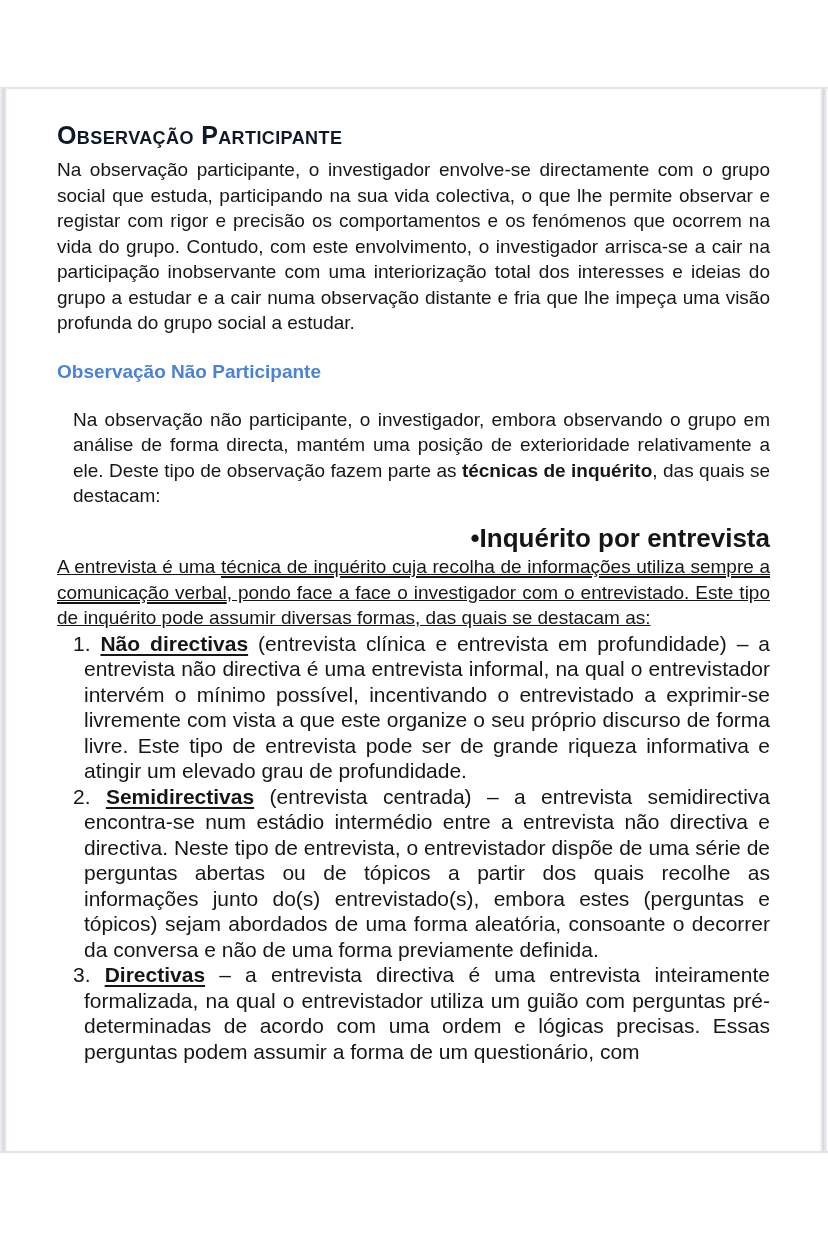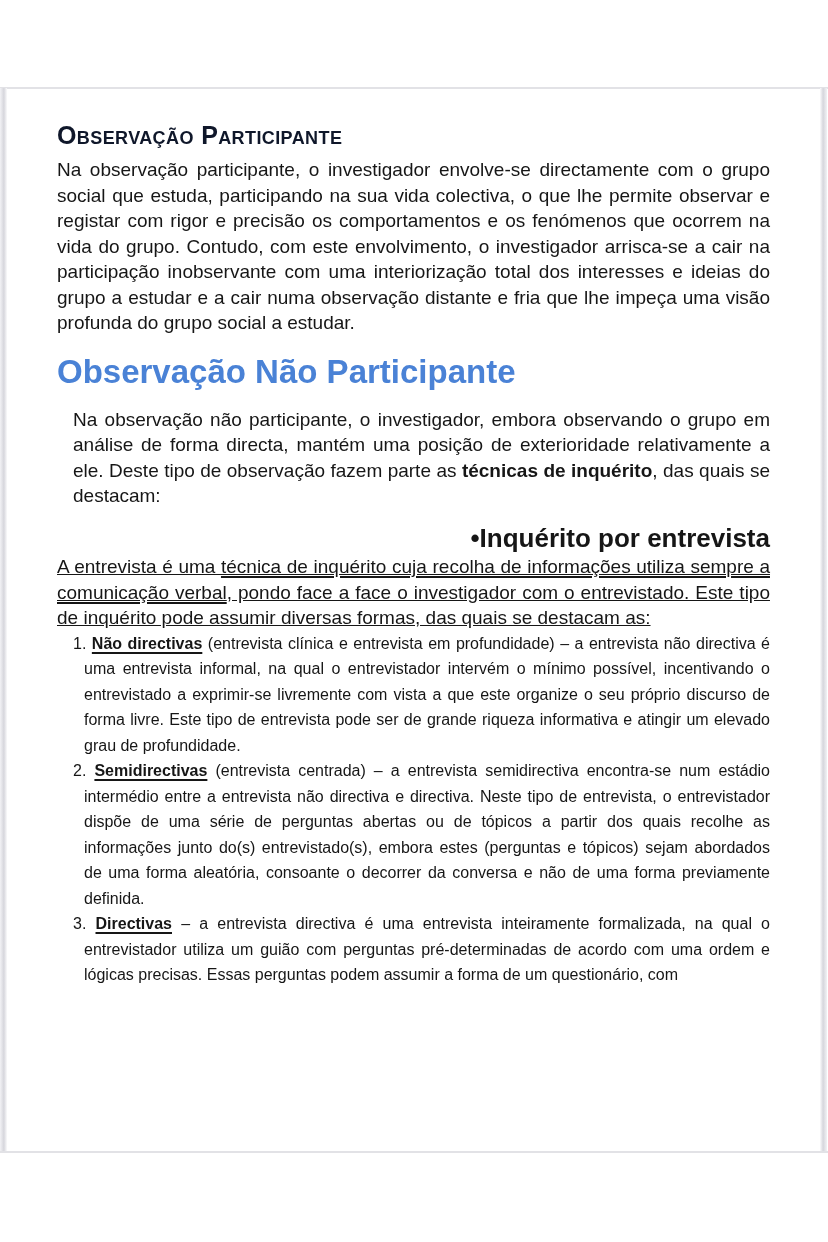--- a/index.html
+++ b/index.html
@@ -49,21 +49,21 @@
   .doc-h1 {
     margin: 33px 0 0 0;
     font-size: 25px;
     line-height: 28px;
     font-weight: bold;
     font-variant: small-caps;
     letter-spacing: 0.4px;
   }
   .doc-h2 {
     margin: 22px 0 0 0;
-    font-size: 33px;
+    font-size: 19px;
     line-height: 28px;
     font-weight: bold;
   }
   .body-text {
     font-size: 19px;
     line-height: 25.5px;
     text-align: justify;
   }
   .para1 { margin: 8px 0 0 0; }
   .para2 { margin: 21px 0 0 16px; }
@@ -76,21 +76,21 @@
     font-weight: bold;
     text-align: right;
   }
   .bullet-marker {
     display: inline-block;
     width: 23px;
   }
   .num-item {
     padding-left: 27px;
     text-indent: -11px;
-    font-size: 16px;
+    font-size: 21px;
     line-height: 25.5px;
     text-align: justify;
   }
   .b { font-weight: bold; }
   .u {
     text-decoration: underline;
     text-decoration-thickness: 2px;
     text-underline-offset: 3px;
   }
 </style>

